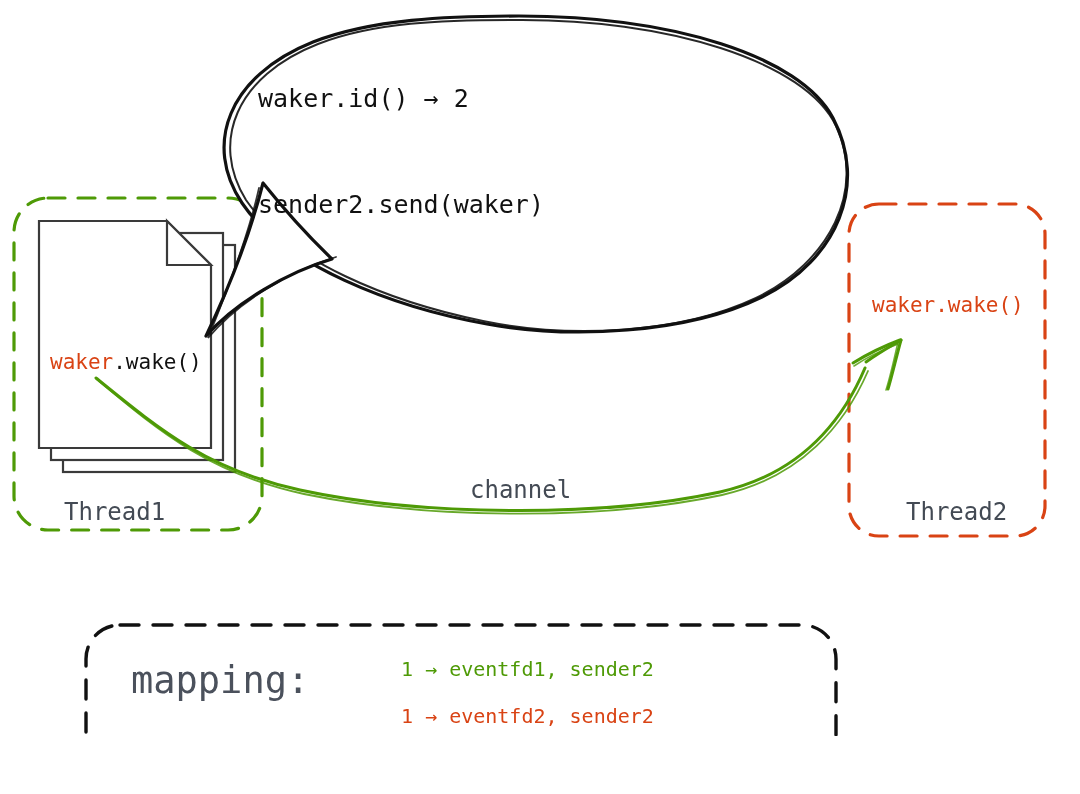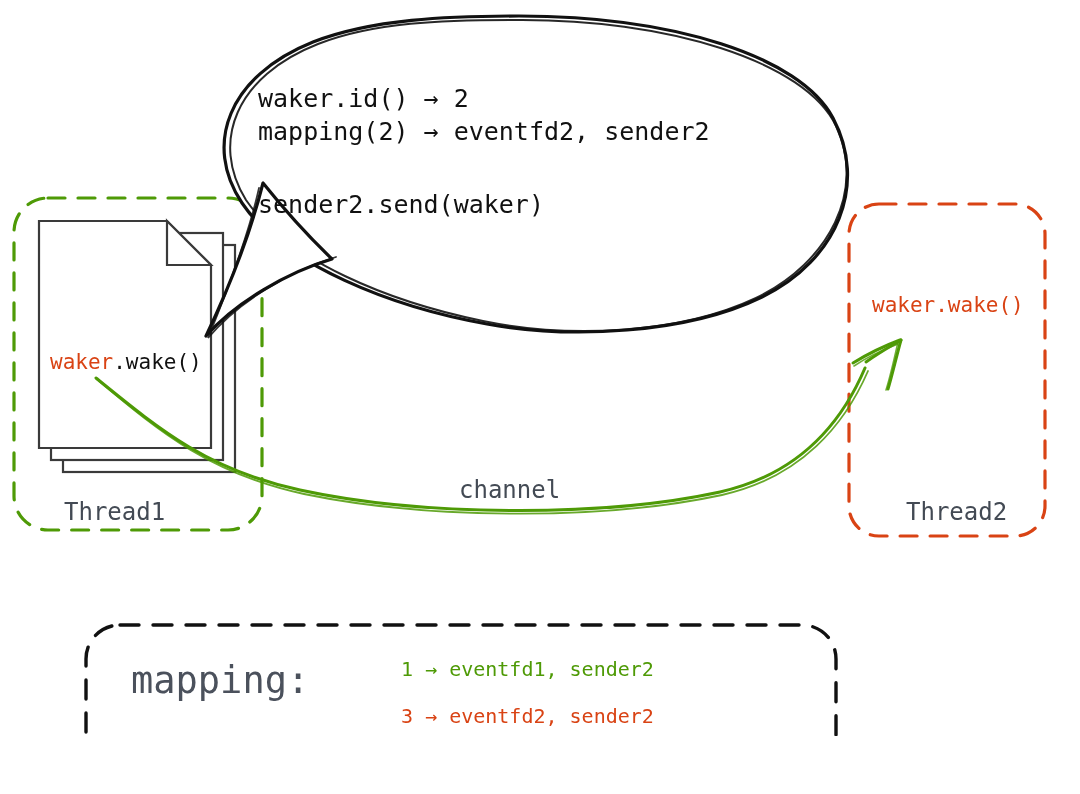--- a/index.html
+++ b/index.html
@@ -58,21 +58,21 @@
 
   
   #thread2-call {
     left: 872px; top: 295px;
     font-size: 21px;
     color: #d94314;
   }
 
   
   #channel-label {
-    left: 459px; top: 478px;
+    left: 470px; top: 478px;
     font-size: 24px;
     color: #434a54;
   }
 
   
   #mapping-title {
     left: 131px; top: 662px;
     font-size: 37px;
     color: #4b515c;
   }
@@ -136,32 +136,31 @@
 
     <path d="M900 340 C 884 346 866 355 853 363" fill="none" stroke="#4e9a06" stroke-width="3.0" stroke-linecap="round"></path>
     <path d="M898 344 C 882 350 866 358 854 366" fill="none" stroke="#4e9a06" stroke-width="1.6" stroke-linecap="round" opacity="0.8"></path>
     <path d="M901 340 C 896 358 892 376 888 389" fill="none" stroke="#4e9a06" stroke-width="3.0" stroke-linecap="round"></path>
     <path d="M898 342 C 894 360 890 378 886 390" fill="none" stroke="#4e9a06" stroke-width="1.6" stroke-linecap="round" opacity="0.8"></path>
     <path d="M866 362 C 880 352 893 345 901 340" fill="none" stroke="#4e9a06" stroke-width="3.0" stroke-linecap="round"></path>
 
   </svg>
 
   <div class="lbl bubble-line" id="bubble-l1">waker.id() → 2</div>
-  <div class="lbl bubble-line" id="bubble-l2">mapping(2) → eventfd2, sender2</div>
   <div class="lbl bubble-line" id="bubble-l3">sender2.send(waker)</div>
 
   <div class="lbl" id="doc-call"><span class="hl">waker</span><span>.wake()</span></div>
 
   <div class="lbl thread-label" id="thread1-label">Thread1</div>
 
   <div class="lbl" id="thread2-call">waker.wake()</div>
 
   <div class="lbl thread-label" id="thread2-label">Thread2</div>
 
   <div class="lbl" id="channel-label">channel</div>
 
   <div class="lbl" id="mapping-title">mapping:</div>
 
   <div class="lbl mapping-row" id="mapping-row-0">1 → eventfd1, sender2</div>
 
-  <div class="lbl mapping-row" id="mapping-row-1">3 → eventfd2, sender2</div>
+  <div class="lbl mapping-row" id="mapping-row-1">1 → eventfd2, sender2</div>
 
 </div>
 
 </body></html>

